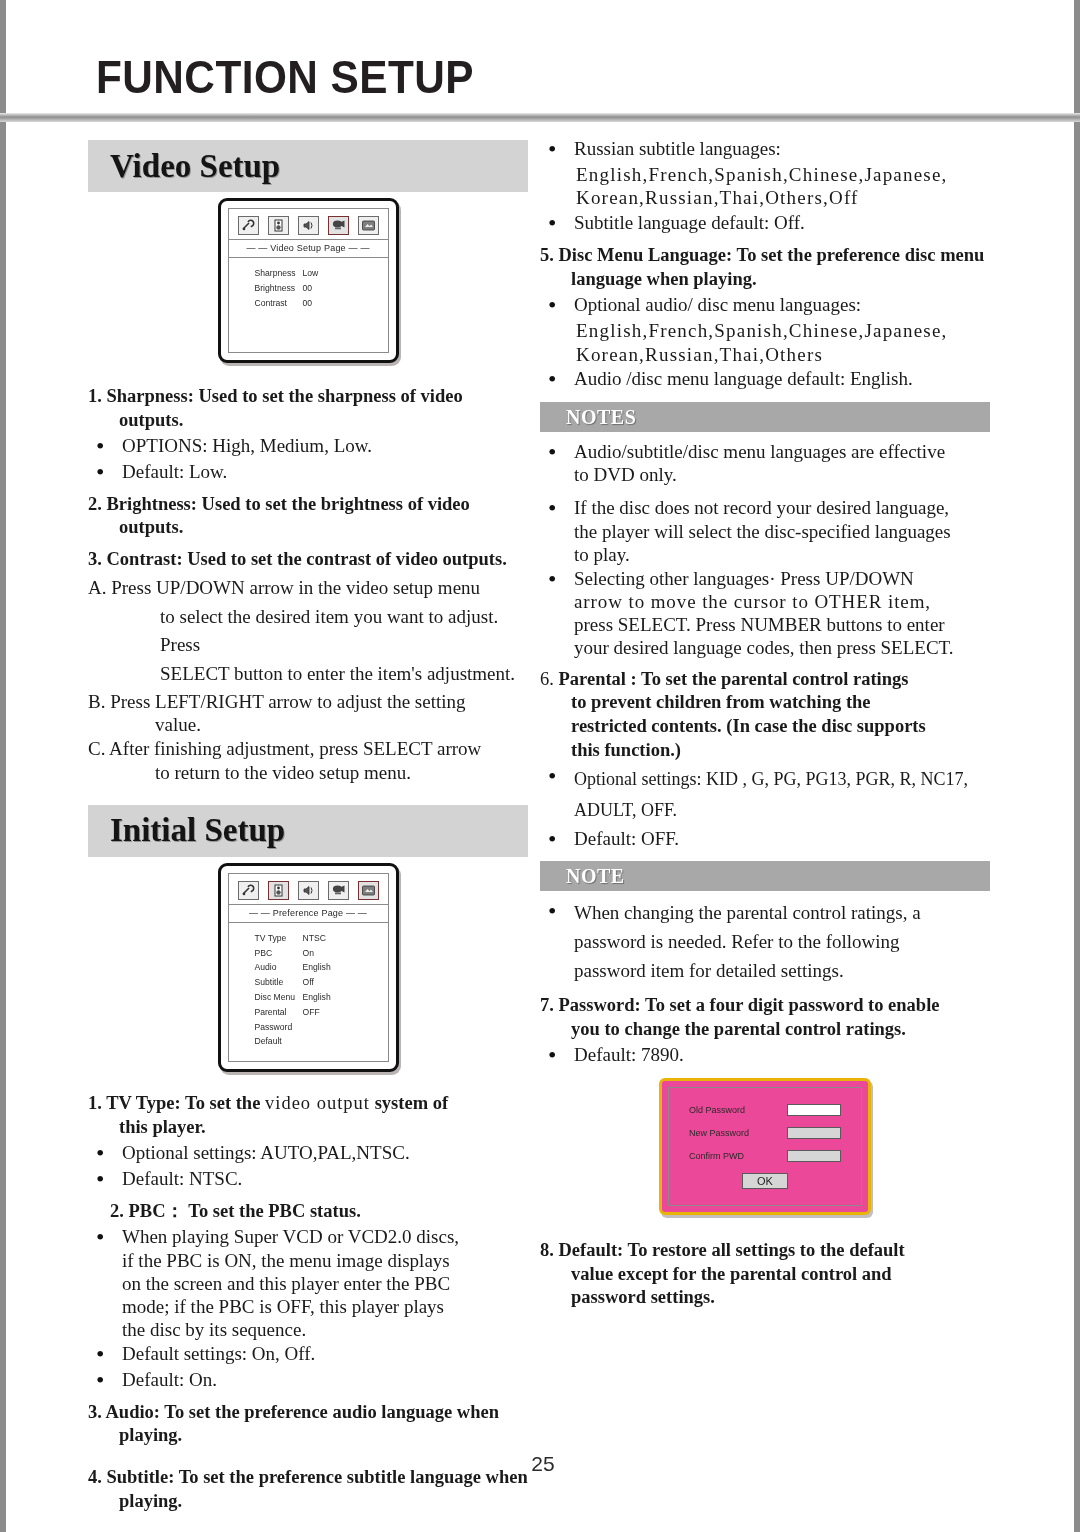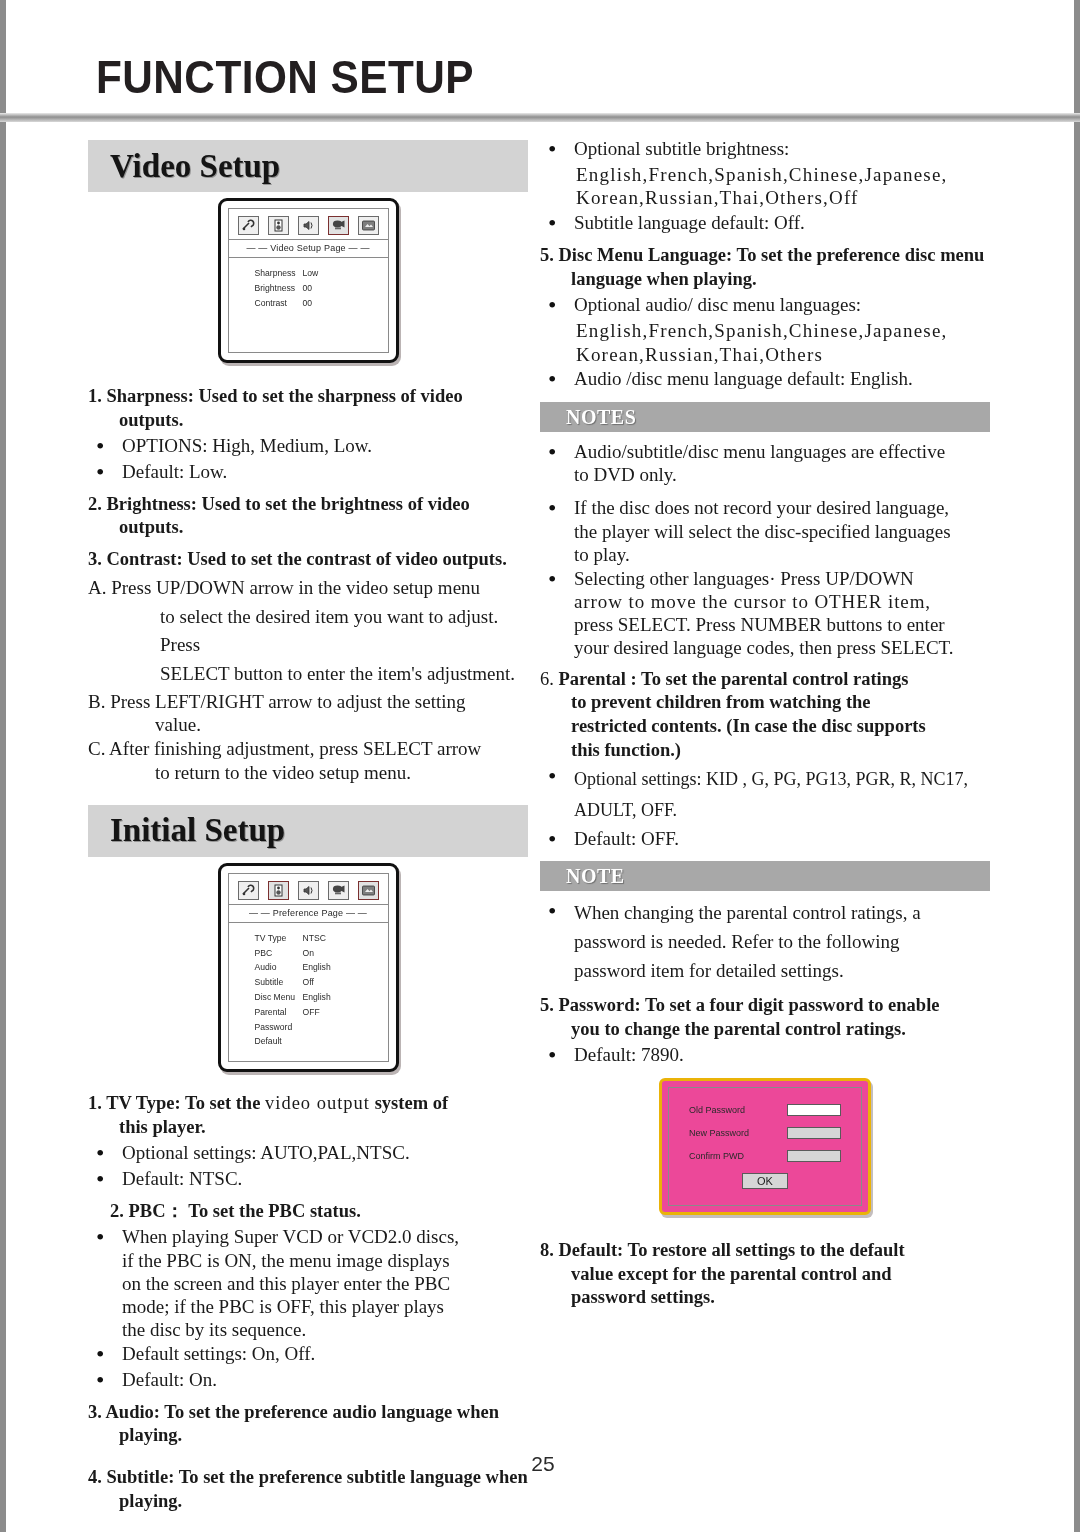--- a/index.html
+++ b/index.html
@@ -371,21 +371,21 @@
   <div class="bullet-item">Default settings: On, Off.</div>
   <div class="bullet-item">Default: On.</div>
 
   <div class="num-item">3. Audio: To set the preference audio language when playing.</div>
   <div style="height:8px"></div>
   <div class="num-item">4. Subtitle: To set the preference subtitle language when playing.</div>
 </div>
 
 <div class="col-right">
 
-  <div class="bullet-item">Optional subtitle  brightness:</div>
+  <div class="bullet-item">Russian subtitle  languages:</div>
   <div class="wide-line">English,French,Spanish,Chinese,Japanese,</div>
   <div class="wide-line">Korean,Russian,Thai,Others,Off</div>
   <div class="bullet-item">Subtitle  language default: Off.</div>
 
   <div class="num-item">5. Disc Menu Language: To set the preference disc menu language when playing.</div>
   <div class="bullet-item">Optional audio/ disc menu languages:</div>
   <div class="wide-line">English,French,Spanish,Chinese,Japanese,</div>
   <div class="wide-line">Korean,Russian,Thai,Others</div>
   <div class="bullet-item">Audio /disc menu language default: English.</div>
 
@@ -428,21 +428,21 @@
     <span class="label">NOTE</span>
   </div>
 
   <div class="bullet-item" style="line-height:1.52">
     <span>When changing the parental control ratings, a</span><br>
     <span>password is needed. Refer to the following</span><br>
     <span>password item for detailed settings.</span>
   </div>
 
   <div class="num-item">
-    <span>5. Password: To set a four digit password to enable</span><br>
+    <span>7. Password: To set a four digit password to enable</span><br>
     <span style="display:inline-block;padding-left:31px">you to change the parental control ratings.</span>
   </div>
   <div class="bullet-item">Default: 7890.</div>
 
   <div class="pwd-wrap">
     <div class="pwd">
       <div class="pwd-inner">
         <div class="pwd-row">
           <span class="lbl">Old Password</span>
           <span class="box"></span>

